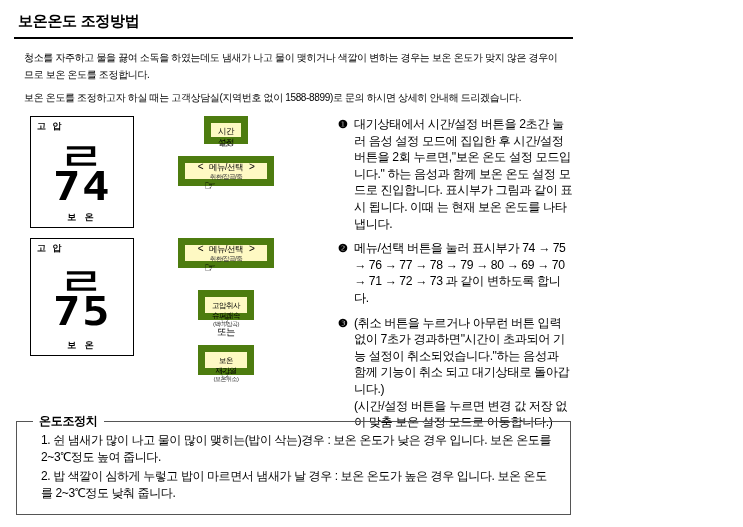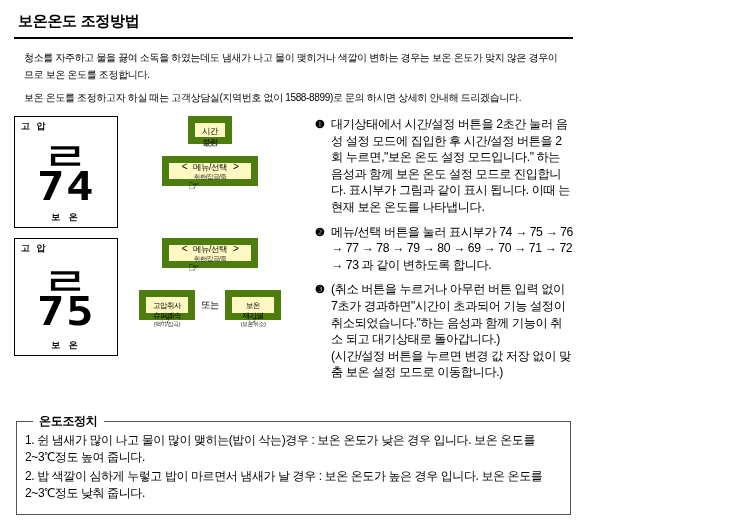--- a/index.html
+++ b/index.html
@@ -43,21 +43,22 @@
   .intro p {
     margin: 0 0 2px 0;
   }
   .intro .p2 {
     margin-top: 6px;
   }
   
   .main {
     display: flex;
     margin-top: 10px;
-    gap: 9px;
+    gap: 16px;
+    margin-left: 16px;
   }
   .left-col {
     width: 290px;
     flex: 0 0 290px;
   }
   .right-col {
     flex: 1 1 auto;
     font-size: 12.2px;
     line-height: 16.6px;
     letter-spacing: -0.4px;
@@ -170,20 +171,21 @@
   }
   .hand-left {
     left: 30%;
   }
   .dual-row {
     display: flex;
     align-items: center;
     justify-content: center;
     gap: 6px;
     margin-top: 22px;
+    flex-direction: column;
   }
   .btn-dual {
     width: 56px;
     height: 30px;
     font-size: 7.5px;
     line-height: 9.5px;
     padding-top: 4px;
   }
   .btn-dual .sub {
     font-size: 6px;
@@ -211,21 +213,21 @@
     margin: 0;
   }
   
   .notice {
     position: absolute;
     left: 16px;
     right: 16px;
     bottom: 12px;
     border: 1px solid #555;
     box-sizing: border-box;
-    padding: 10px 12px 10px 8px;
+    padding: 10px 12px 10px 24px;
   }
   .notice-legend {
     position: absolute;
     top: -9px;
     left: 16px;
     background: #fff;
     padding: 0 6px;
     font-size: 12px;
     font-weight: bold;
     letter-spacing: -0.3px;

